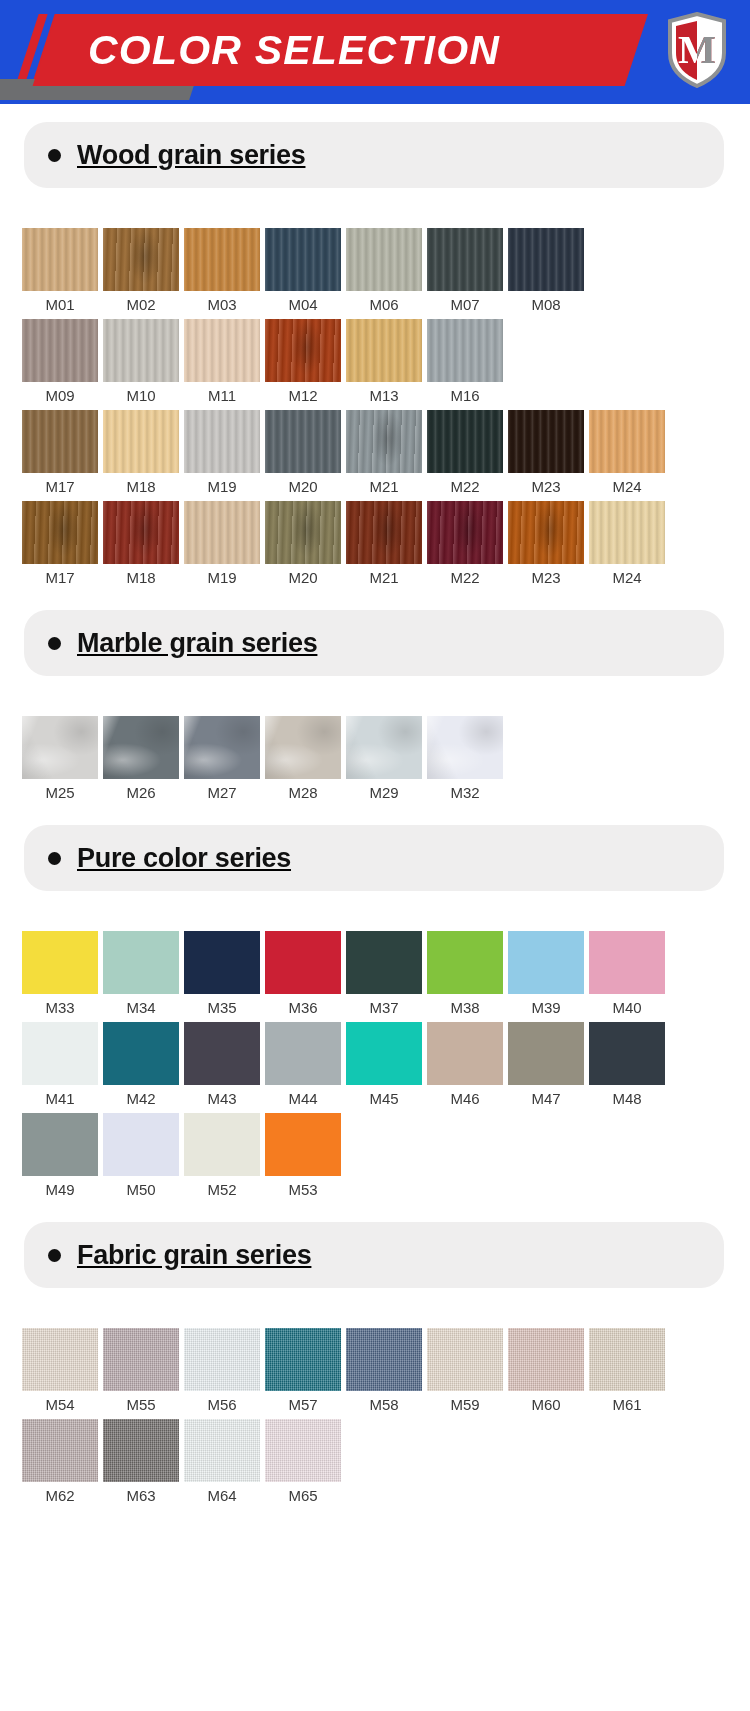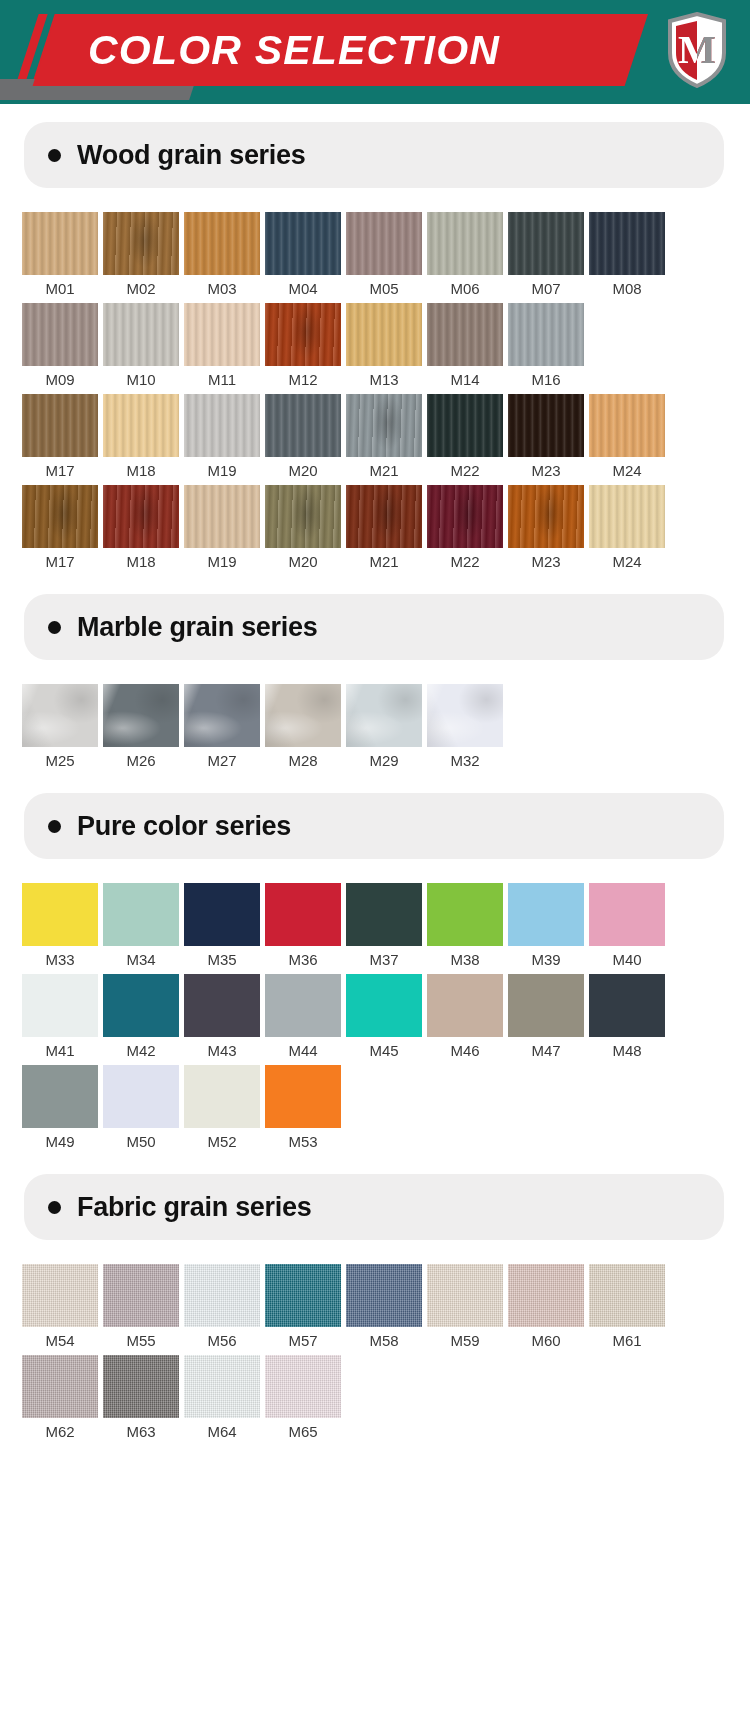--- a/index.html
+++ b/index.html
@@ -13,21 +13,21 @@
     font-family: "Liberation Sans", sans-serif;
     overflow: hidden;
     position: relative;
   }
 
   
   .header {
     position: relative;
     width: 750px;
     height: 104px;
-    background: #0f766e;
+    background: #1d4ed8;
     overflow: hidden;
   }
   .slashes {
     position: absolute;
     left: 8px;
     top: 14px;
     width: 70px;
     height: 80px;
   }
   .slash {
@@ -84,28 +84,29 @@
     position: absolute;
     right: 22px;
     top: 12px;
     width: 62px;
     height: 76px;
   }
   .logo svg { display: block; }
 
   
   .section-pill {
-    margin: 0 26px 0 24px;
+    margin: 0 26px 16px 24px;
     height: 66px;
     background: #efeeee;
     border-radius: 23px;
     display: flex;
     align-items: center;
     padding-left: 24px;
     box-sizing: border-box;
+    text-decoration: underline;
   }
   .bullet {
     width: 13px;
     height: 13px;
     border-radius: 50%;
     background: #111111;
     margin-right: 16px;
     flex: none;
   }
   .section-title {
@@ -253,24 +254,20 @@
       </div>
       <div class="cell">
         <div class="swatch tex-wood" style="background-color: rgb(196, 133, 63);"></div>
         <div class="label">M03</div>
       </div>
       <div class="cell">
         <div class="swatch tex-wood" style="background-color: rgb(50, 72, 90);"></div>
         <div class="label">M04</div>
       </div>
       <div class="cell">
-        <div class="swatch tex-wood" style="background-color: rgb(155, 132, 128);"></div>
-        <div class="label">M05</div>
-      </div>
-      <div class="cell">
         <div class="swatch tex-wood" style="background-color: rgb(179, 180, 166);"></div>
         <div class="label">M06</div>
       </div>
       <div class="cell">
         <div class="swatch tex-wood" style="background-color: rgb(61, 71, 72);"></div>
         <div class="label">M07</div>
       </div>
       <div class="cell">
         <div class="swatch tex-wood" style="background-color: rgb(44, 54, 68);"></div>
         <div class="label">M08</div>
@@ -289,24 +286,20 @@
         <div class="swatch tex-wood" style="background-color: rgb(230, 205, 181);"></div>
         <div class="label">M11</div>
       </div>
       <div class="cell">
         <div class="swatch tex-wood2" style="background-color: rgb(169, 59, 18);"></div>
         <div class="label">M12</div>
       </div>
       <div class="cell">
         <div class="swatch tex-wood" style="background-color: rgb(220, 179, 108);"></div>
         <div class="label">M13</div>
-      </div>
-      <div class="cell">
-        <div class="swatch tex-wood" style="background-color: rgb(144, 126, 116);"></div>
-        <div class="label">M14</div>
       </div>
       <div class="cell">
         <div class="swatch tex-wood" style="background-color: rgb(159, 167, 171);"></div>
         <div class="label">M16</div>
       </div>
     </div>
     <div class="grid">
       <div class="cell">
         <div class="swatch tex-wood" style="background-color: rgb(138, 106, 68);"></div>
         <div class="label">M17</div>

